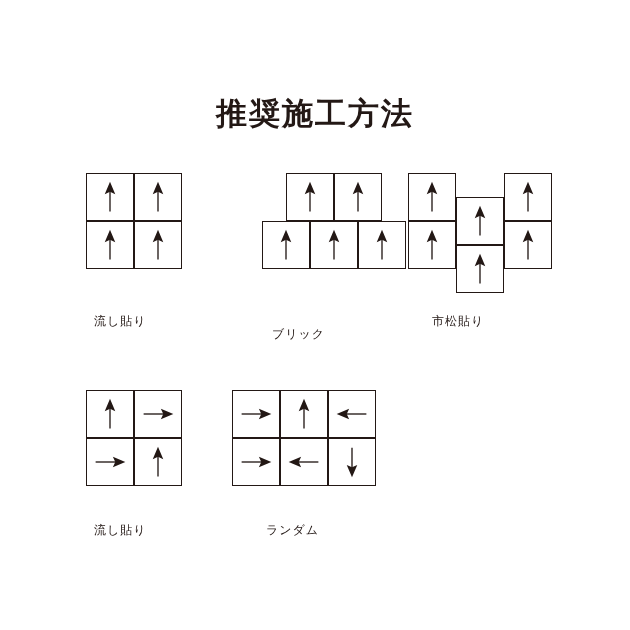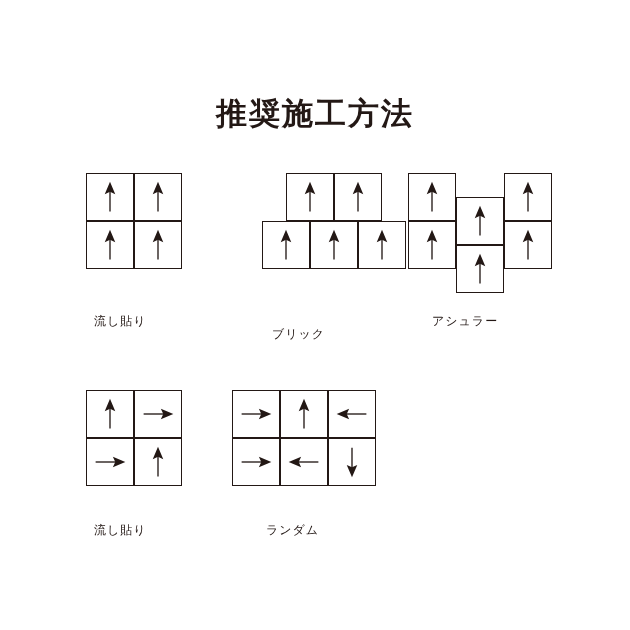--- a/index.html
+++ b/index.html
@@ -157,21 +157,21 @@
               </g>
             </svg></span></div>
         <div class="tile" style="left: 48px; top: 72px; width: 48px; height: 48px;"><span><svg viewBox="0 0 48 48" width="48" height="48" class="arrow">
               <g transform="rotate(0 24 24)">
                 <line x1="24" y1="39" x2="24" y2="15" stroke="#231815" stroke-width="1.4"></line>
                 <polygon points="24,8 18.5,21 24,18.5 29.5,21" fill="#231815"></polygon>
               </g>
             </svg></span></div>
       </div>
     </div>
-    <div class="caption" style="left: 432px; top: 313px;">アシュラー</div>
+    <div class="caption" style="left: 432px; top: 313px;">市松貼り</div>
     <div class="pattern" style="left: 86px; top: 390px;">
       <div class="grid">
         <div class="tile" style="left: 0px; top: 0px; width: 48px; height: 48px;"><span><svg viewBox="0 0 48 48" width="48" height="48" class="arrow">
               <g transform="rotate(0 24 24)">
                 <line x1="24" y1="39" x2="24" y2="15" stroke="#231815" stroke-width="1.4"></line>
                 <polygon points="24,8 18.5,21 24,18.5 29.5,21" fill="#231815"></polygon>
               </g>
             </svg></span></div>
         <div class="tile" style="left: 48px; top: 0px; width: 48px; height: 48px;"><span><svg viewBox="0 0 48 48" width="48" height="48" class="arrow">
               <g transform="rotate(90 24 24)">

